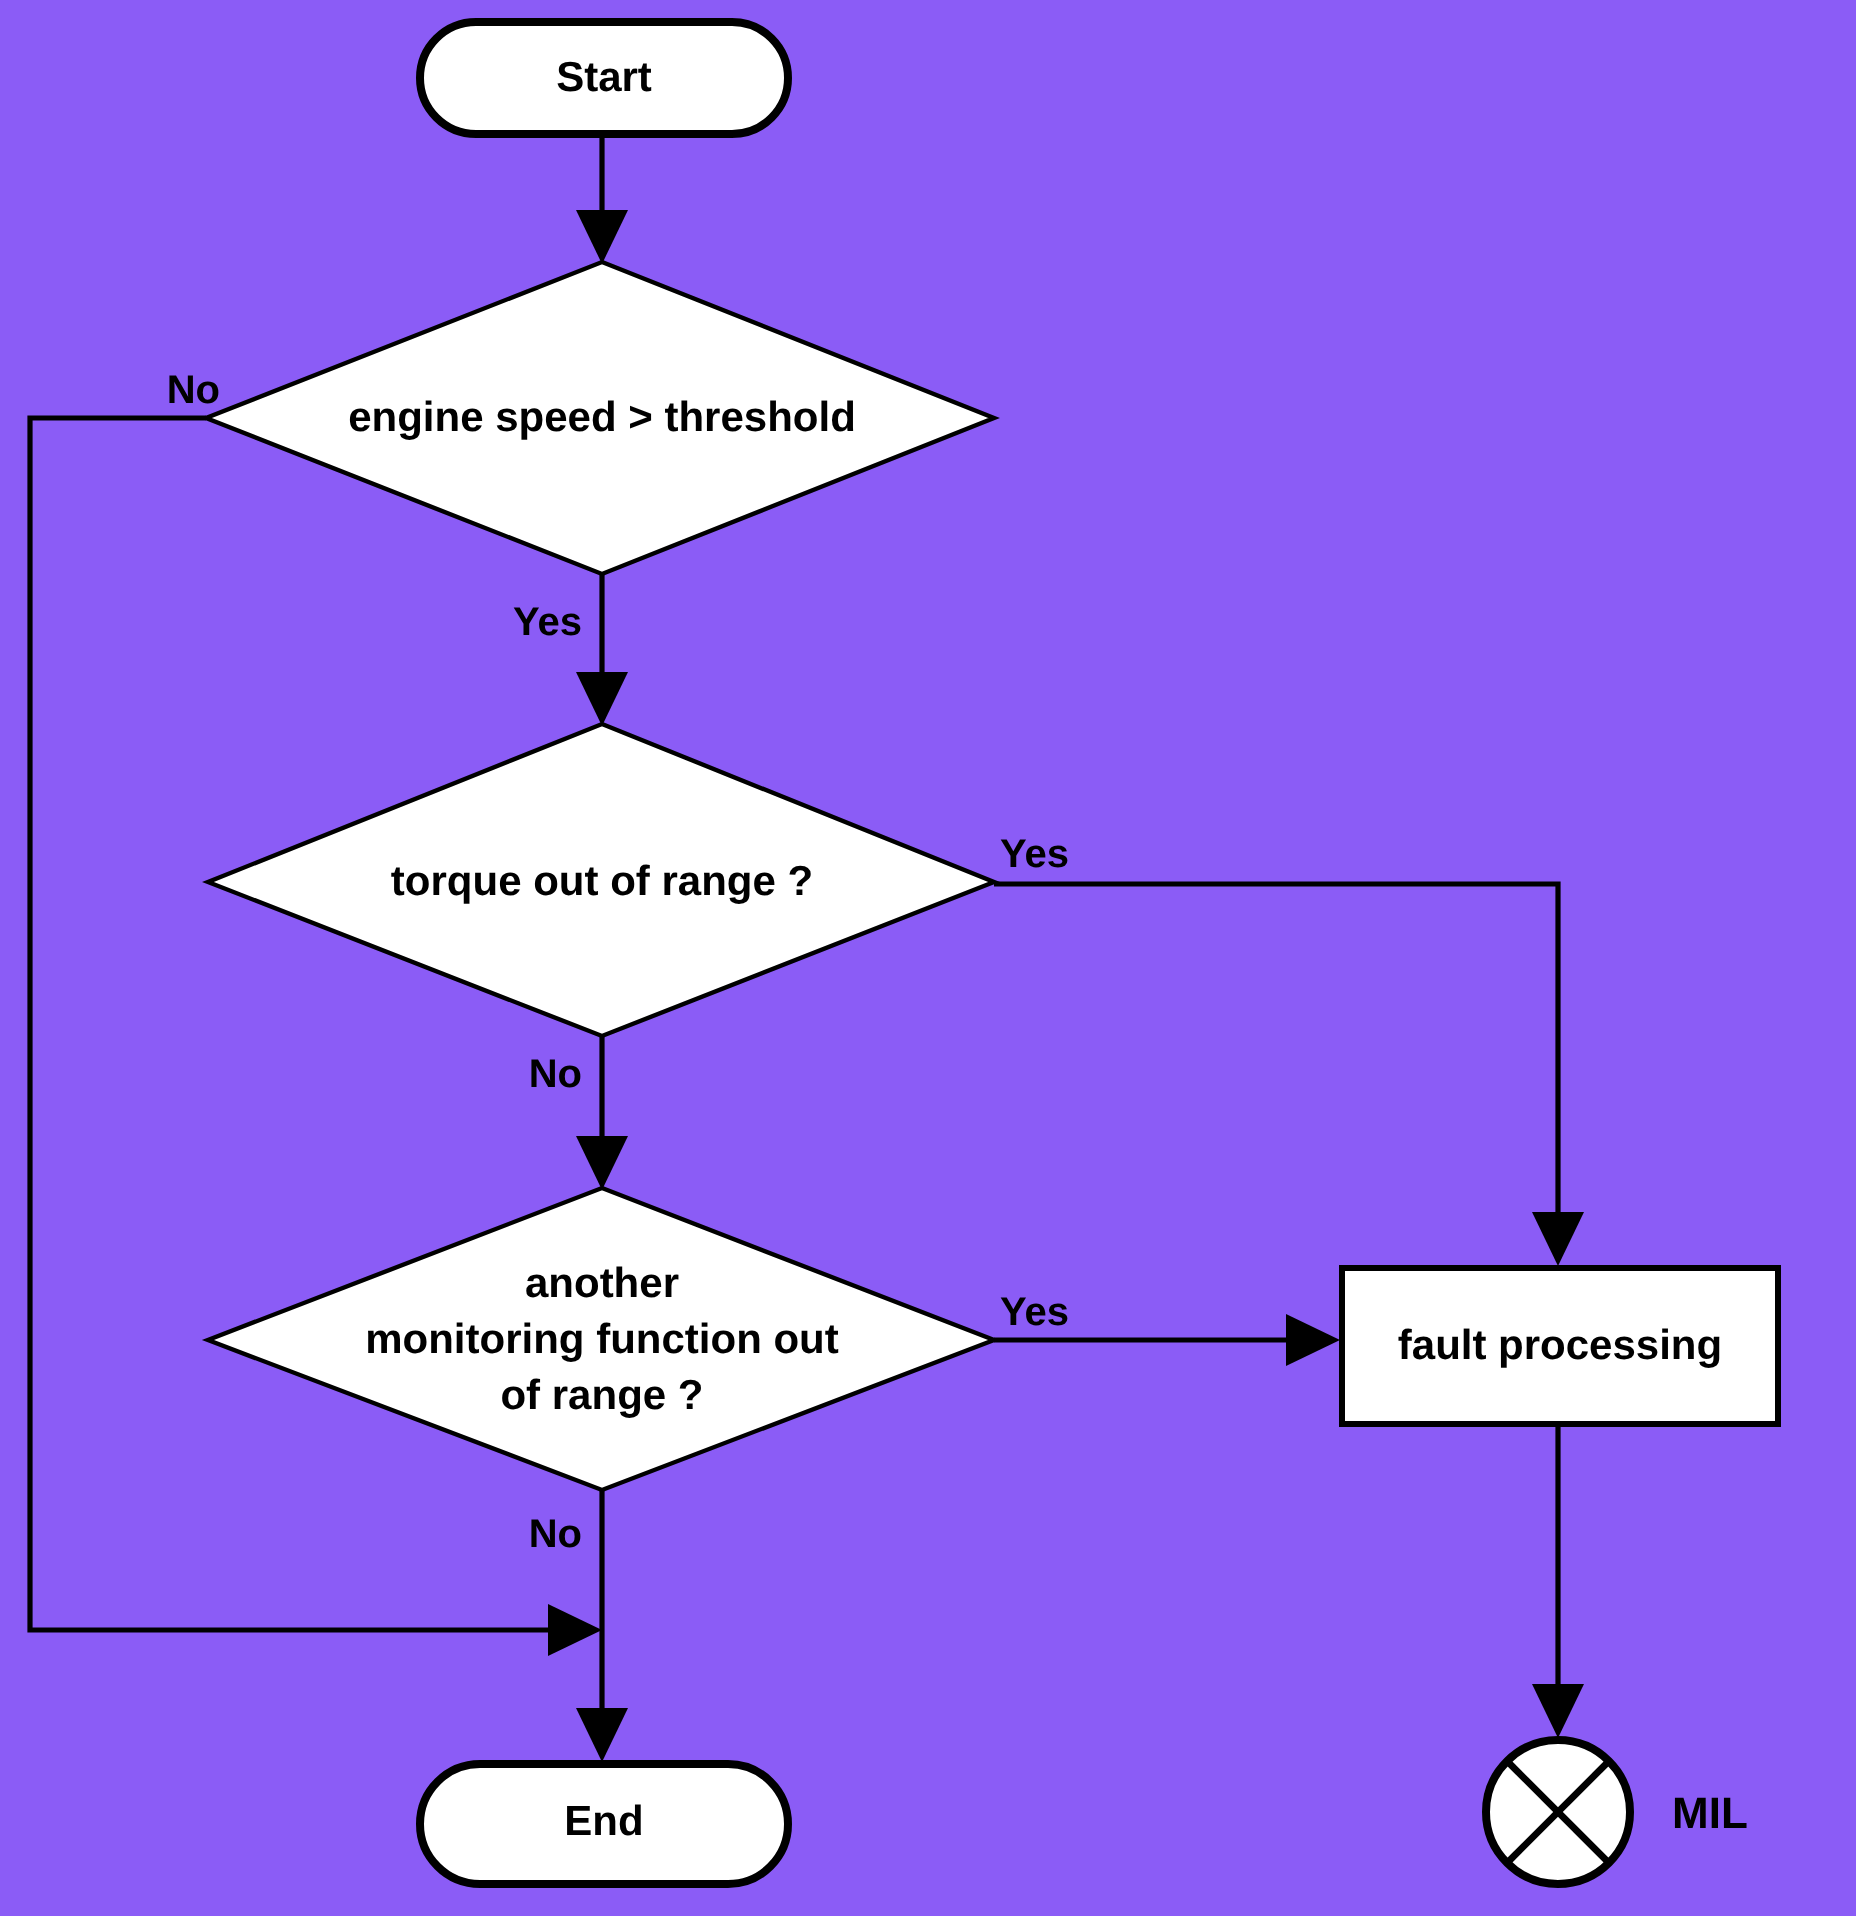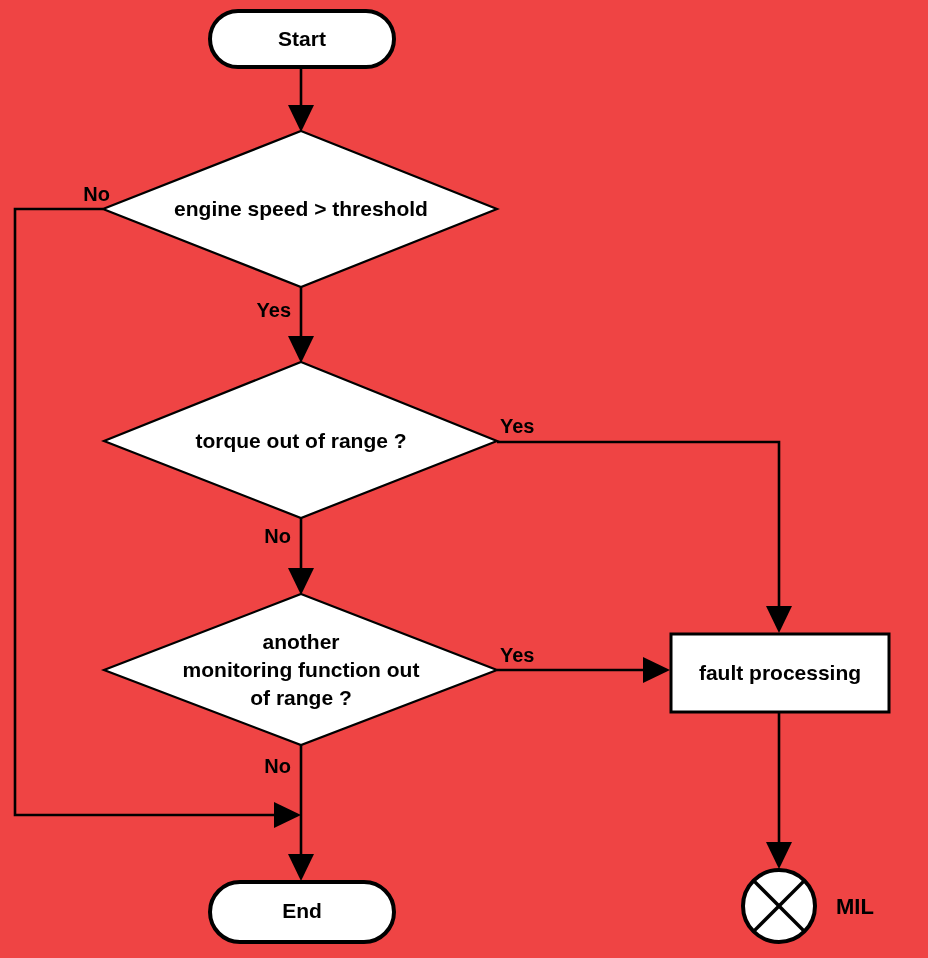--- a/index.html
+++ b/index.html
@@ -8,21 +8,21 @@
     padding: 0;
     background: #ffffff;
   }
   body {
     font-family: "Liberation Sans", sans-serif;
   }
   #diagram-root {
     position: relative;
     width: 928px;
     height: 958px;
-    background: #ef4444;
+    background: #8b5cf6;
     overflow: hidden;
   }
   #flow-svg {
     display: block;
     width: 928px;
     height: 958px;
   }
   .shape-outline {
     fill: #ffffff;
     stroke: #000000;

